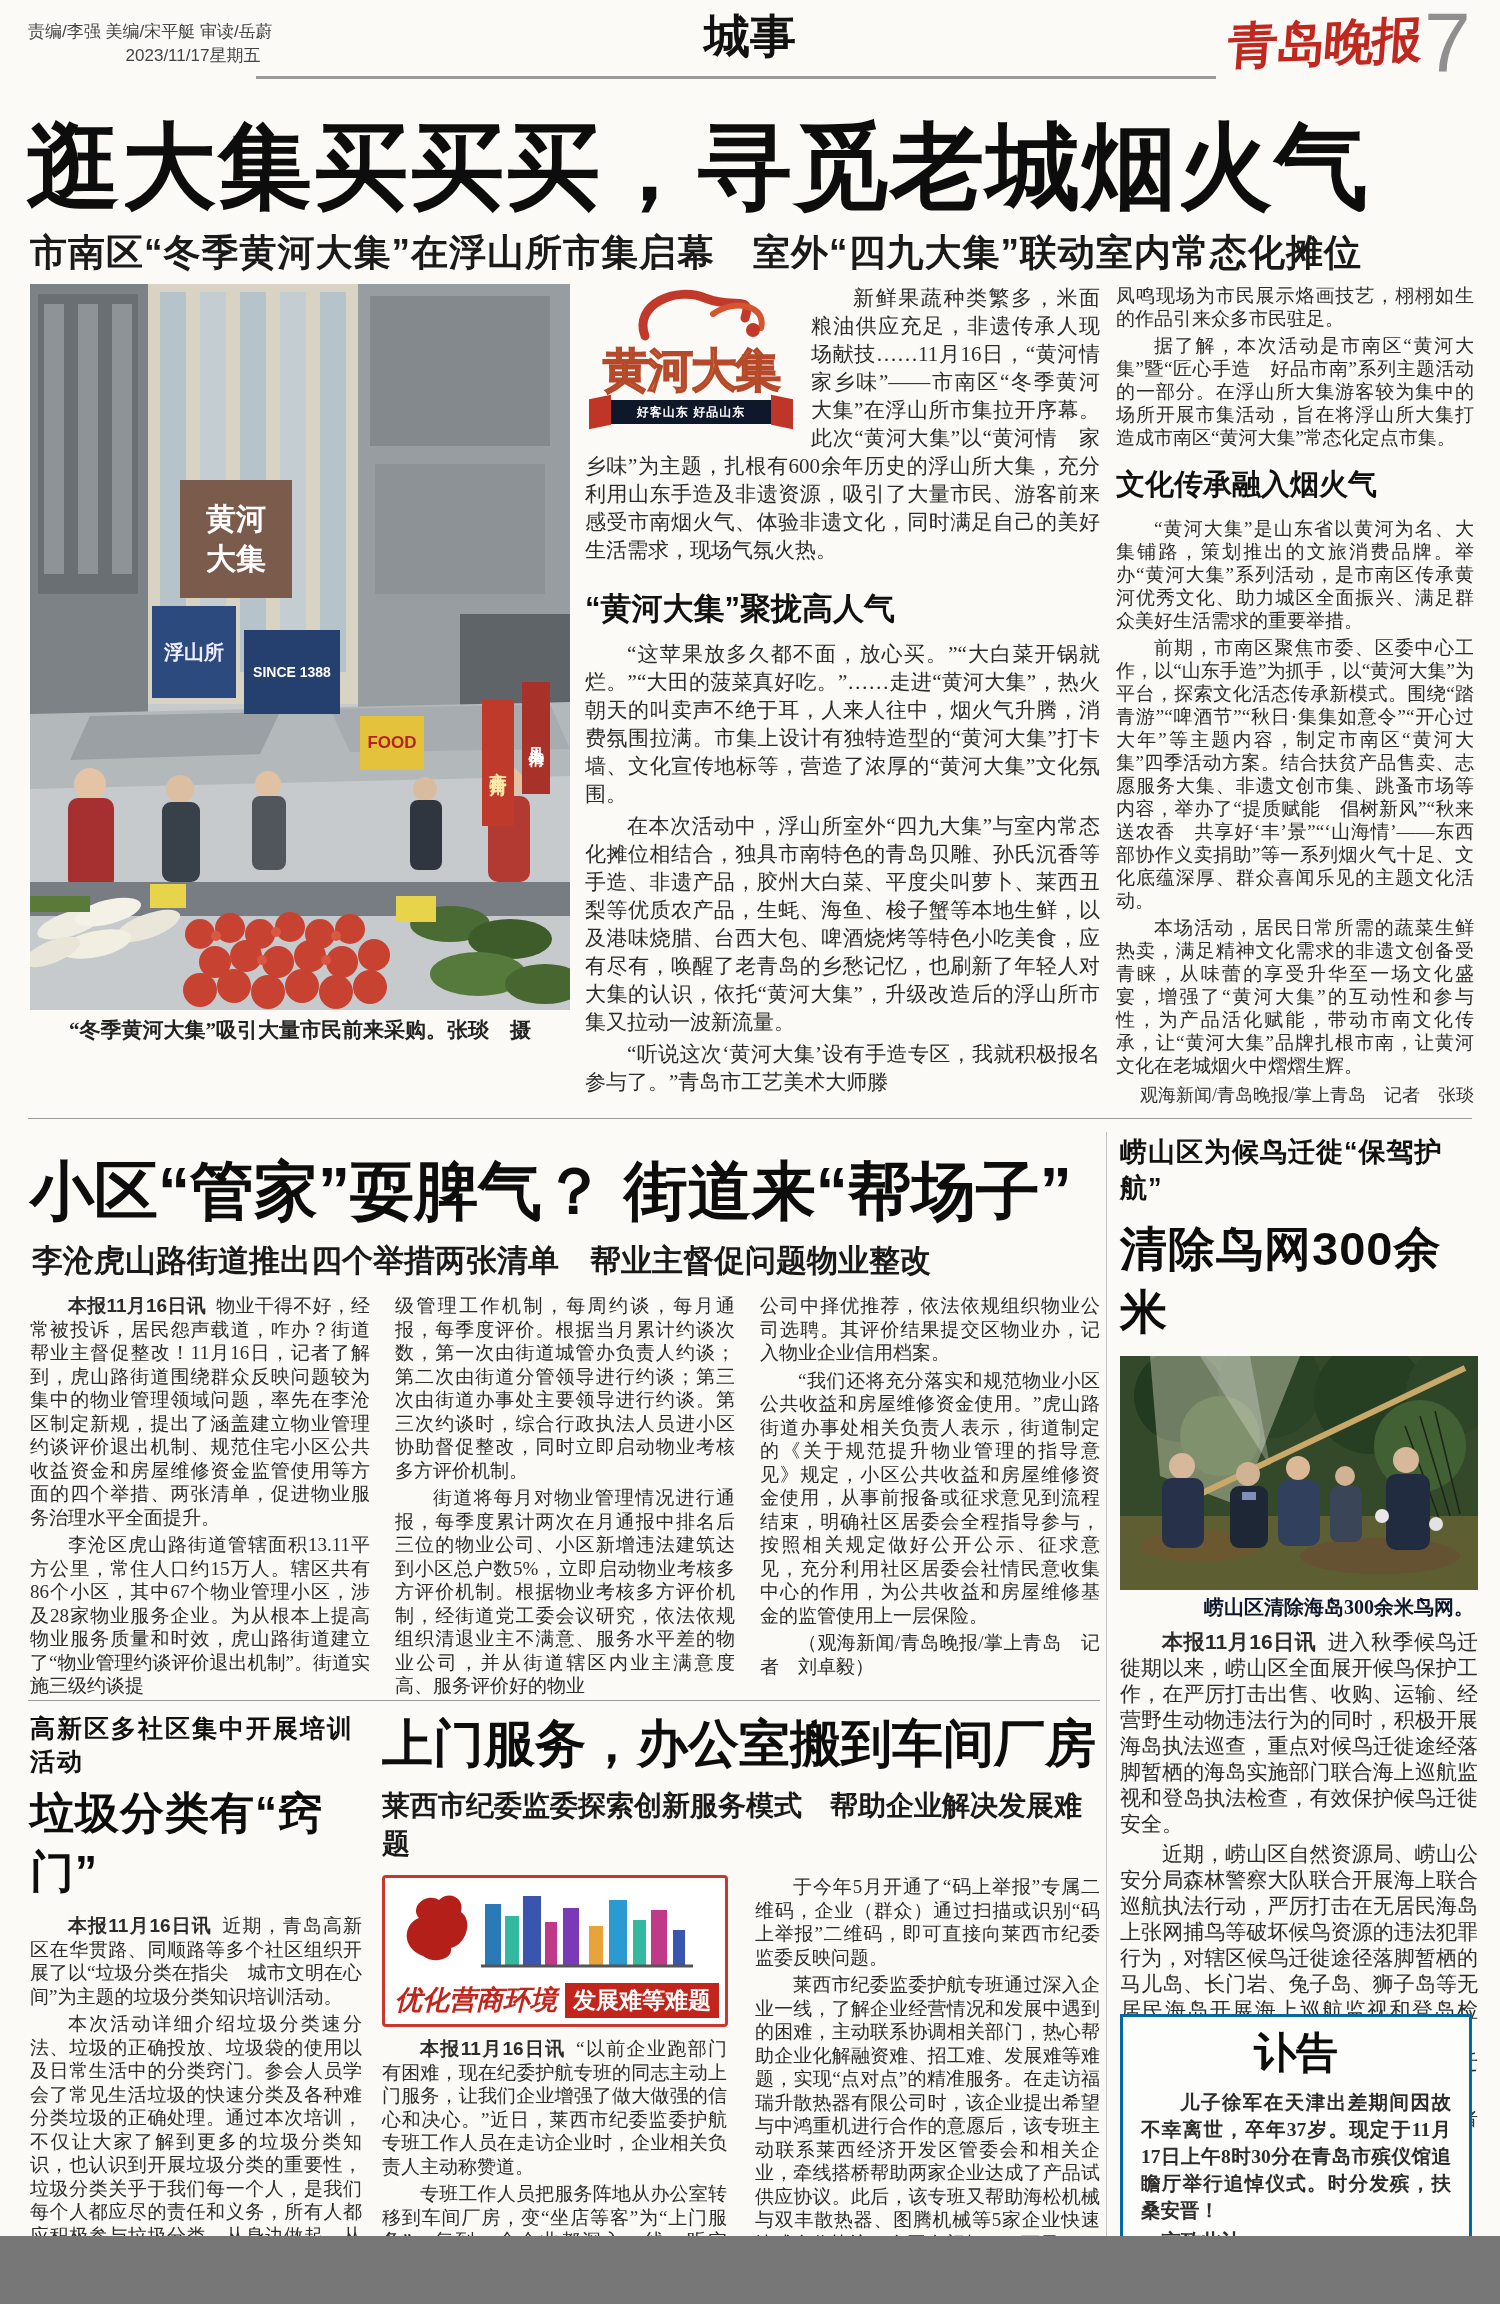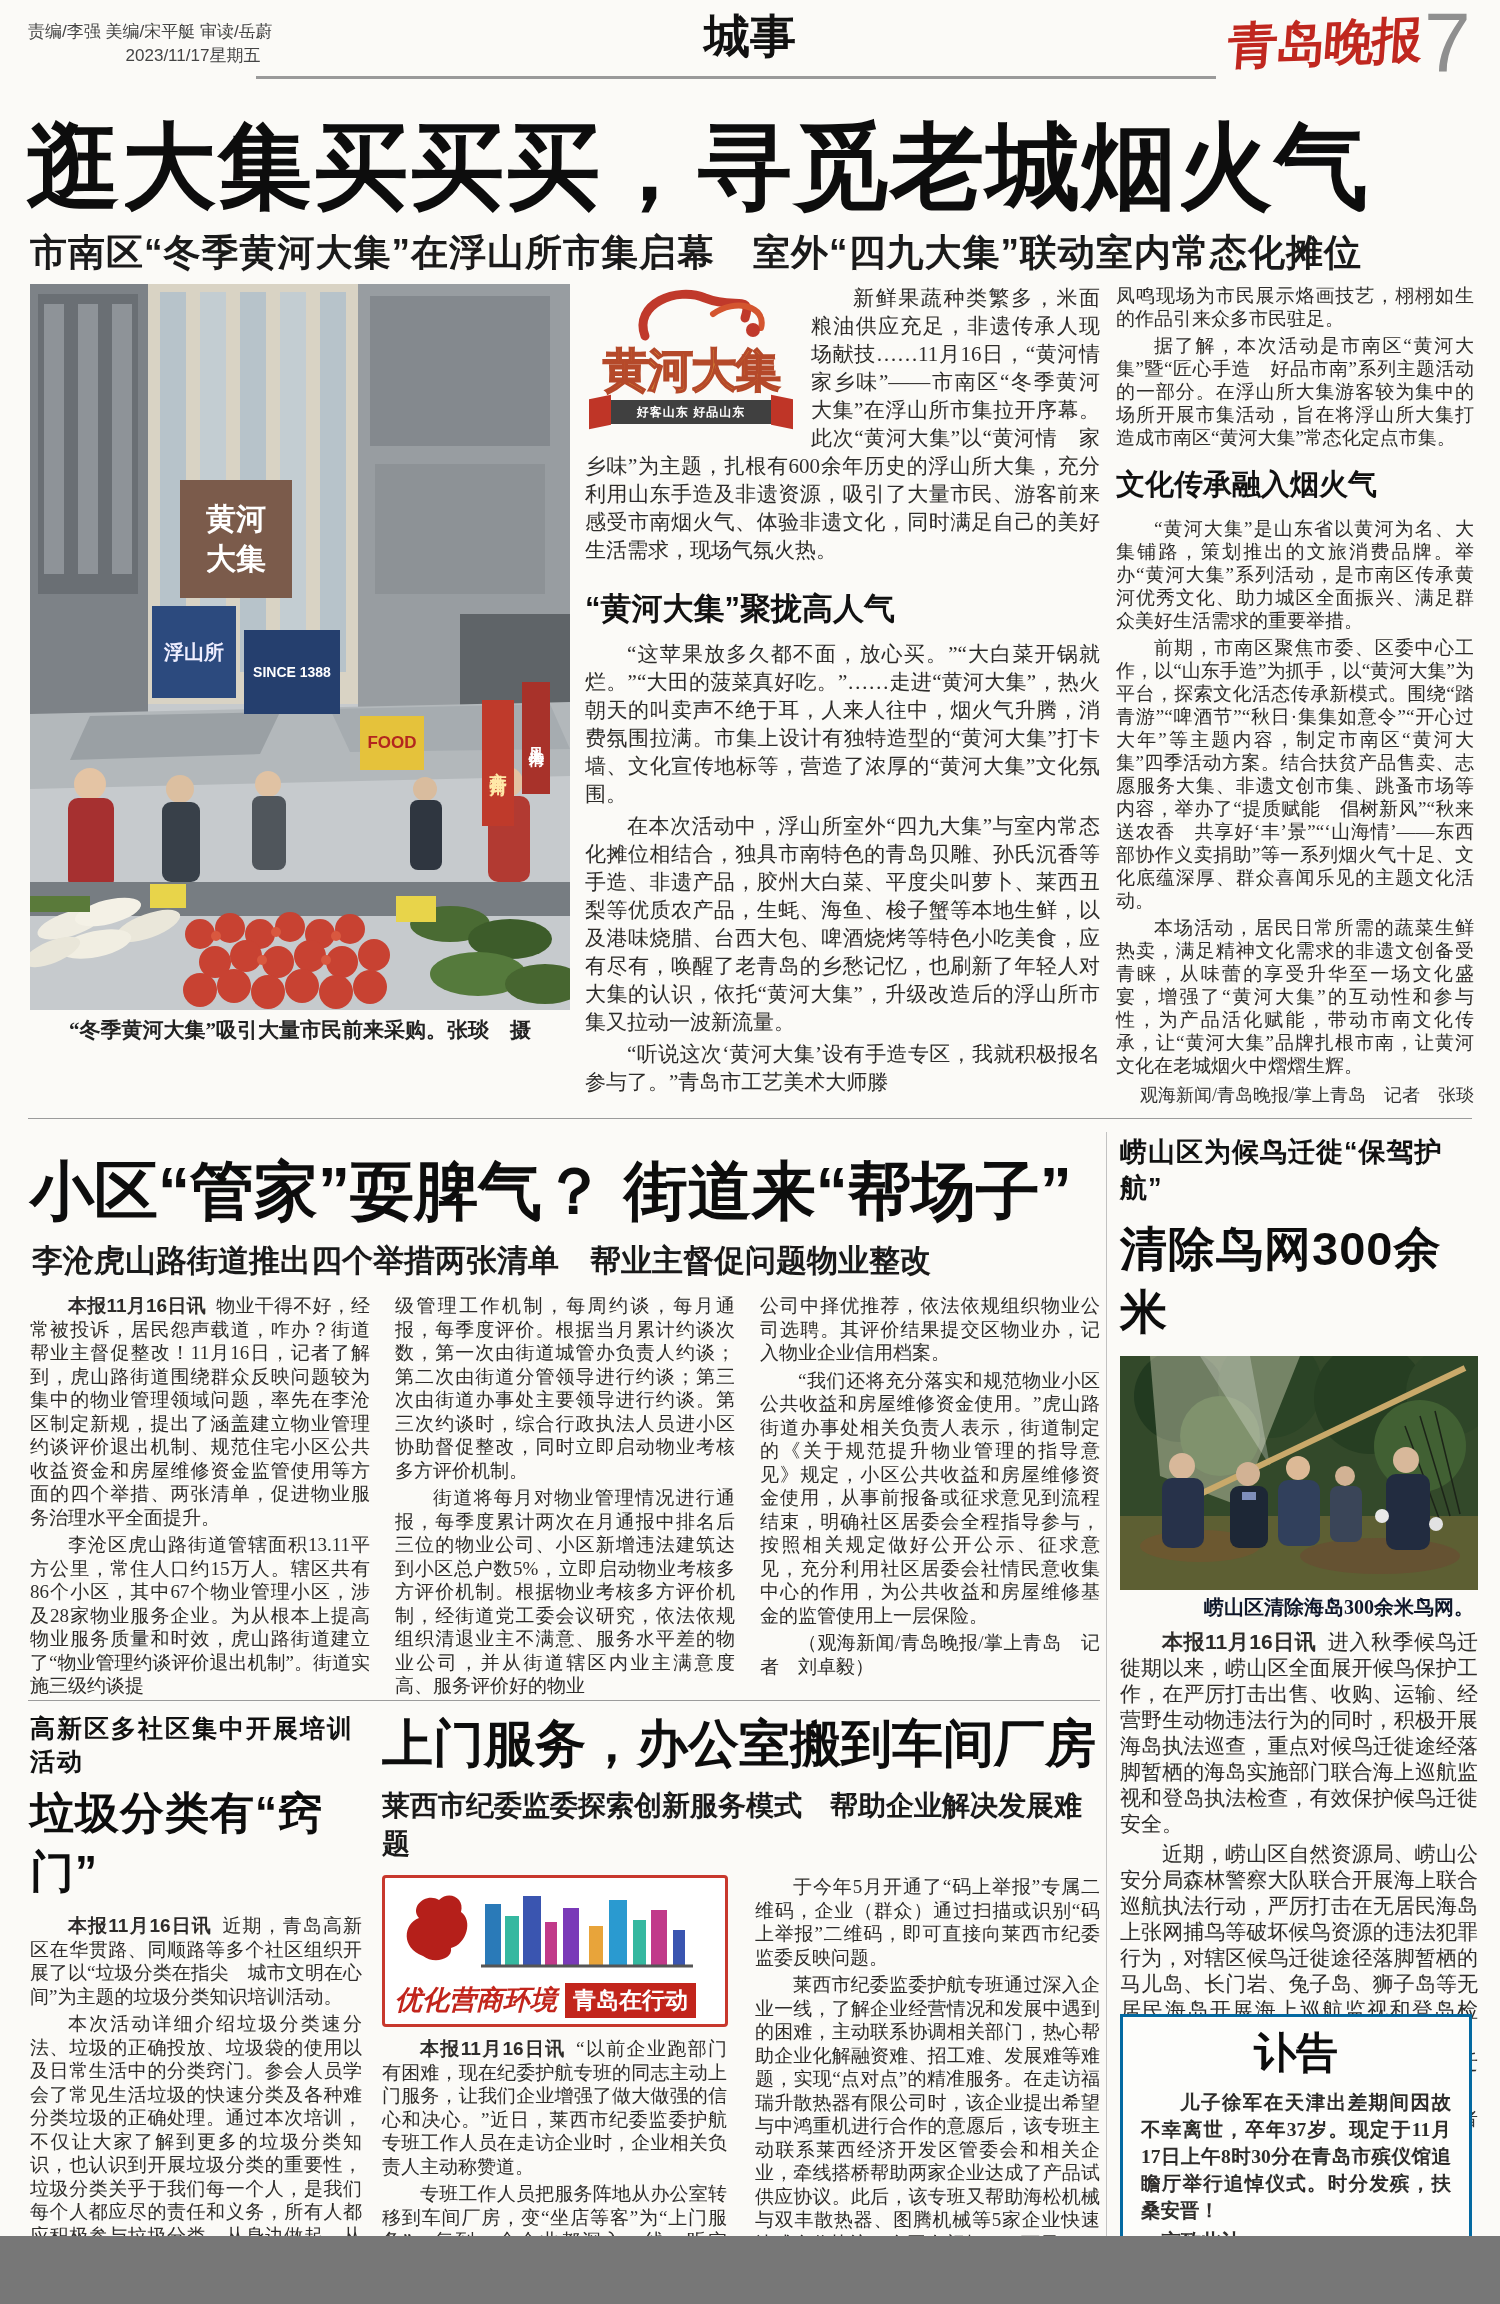--- a/index.html
+++ b/index.html
@@ -36,21 +36,21 @@
            margin:14px 0 10px 0;}
   .colmid .crosshead{font-size:31px;margin-top:24px;}
   .colright .crosshead{font-size:29px;margin:16px 0 12px 0;}
   .byline{text-align:right;font-size:18px;margin-top:6px;color:#333;}
   
   .hhdj{float:left;width:212px;height:152px;margin:0 14px 6px 0;position:relative;}
   .hhdj svg{position:absolute;left:0;top:0;}
   .hhdj .t{position:absolute;left:0;top:56px;width:100%;text-align:center;font-size:46px;font-weight:900;
            color:#d98a35;-webkit-text-stroke:1.5px #b5492a;letter-spacing:-2px;
            font-family:"Liberation Sans","DejaVu Sans",sans-serif;}
-  .hhdj .rb{position:absolute;left:18px;top:116px;width:176px;height:24px;background:#404040;color:#fff;
+  .hhdj .rb{position:absolute;left:18px;top:116px;width:176px;height:24px;background:#0f172a;color:#fff;
            font-size:12px;font-weight:700;text-align:center;line-height:24px;letter-spacing:1px;
            font-family:"Liberation Sans","DejaVu Sans",sans-serif;}
   .hhdj .rb:before,.hhdj .rb:after{content:"";position:absolute;top:-3px;width:22px;height:30px;background:#bf3527;}
   .hhdj .rb:before{left:-14px;transform:skewY(-12deg);} .hhdj .rb:after{right:-14px;transform:skewY(12deg);}
   
   .hr1{left:28px;top:1118px;width:1444px;height:1px;background:#9b9b9b;}
   .hr2{left:28px;top:1700px;width:1072px;height:1px;background:#9b9b9b;}
   .vrule{left:1106px;top:1132px;width:1px;height:1168px;background:#c2c2c2;}
   
   .a2-head{left:30px;top:1148px;width:1070px;font-size:64px;font-weight:900;white-space:nowrap;color:#0d0d0d;
@@ -299,21 +299,21 @@
             <rect x="170" y="22" width="16" height="58" fill="#7a3ab8"></rect>
             <rect x="196" y="40" width="14" height="40" fill="#e8a43a"></rect>
             <rect x="216" y="14" width="18" height="66" fill="#2a9ad0"></rect>
             <rect x="240" y="34" width="13" height="46" fill="#35b8a0"></rect>
             <rect x="258" y="24" width="16" height="56" fill="#c13a8a"></rect>
             <rect x="280" y="44" width="12" height="36" fill="#3a55b0"></rect>
             <line x1="88" y1="80" x2="300" y2="80" stroke="#555" stroke-width="3"></line>
           </svg>
           <div class="txt">
             <span class="t1">优化营商环境</span>
-            <span class="t2">青岛在行动</span>
+            <span class="t2">发展难等难题</span>
           </div>
         </div>
         <div class="bodytext">
           <p class="lede"><b class="lede-label">本报11月16日讯</b><span>“以前企业跑部门有困难，现在纪委护航专班的同志主动上门服务，让我们企业增强了做大做强的信心和决心。”近日，莱西市纪委监委护航专班工作人员在走访企业时，企业相关负责人主动称赞道。</span></p>
           <p>专班工作人员把服务阵地从办公室转移到车间厂房，变“坐店等客”为“上门服务”。每到一个企业都深入一线，听实话、察实情，了解企业总体情况、发展现状以及经营发展中遇到的困难和问题，并及时向有关部门反馈，共同研判问题症结所在，切实解决企业的痛点难点堵点，实实在在服务企业发展。莱西市纪委监委还</p>
         </div>
       </div>
       <div class="c">
         <div class="bodytext">
           <p>于今年5月开通了“码上举报”专属二维码，企业（群众）通过扫描或识别“码上举报”二维码，即可直接向莱西市纪委监委反映问题。</p>

